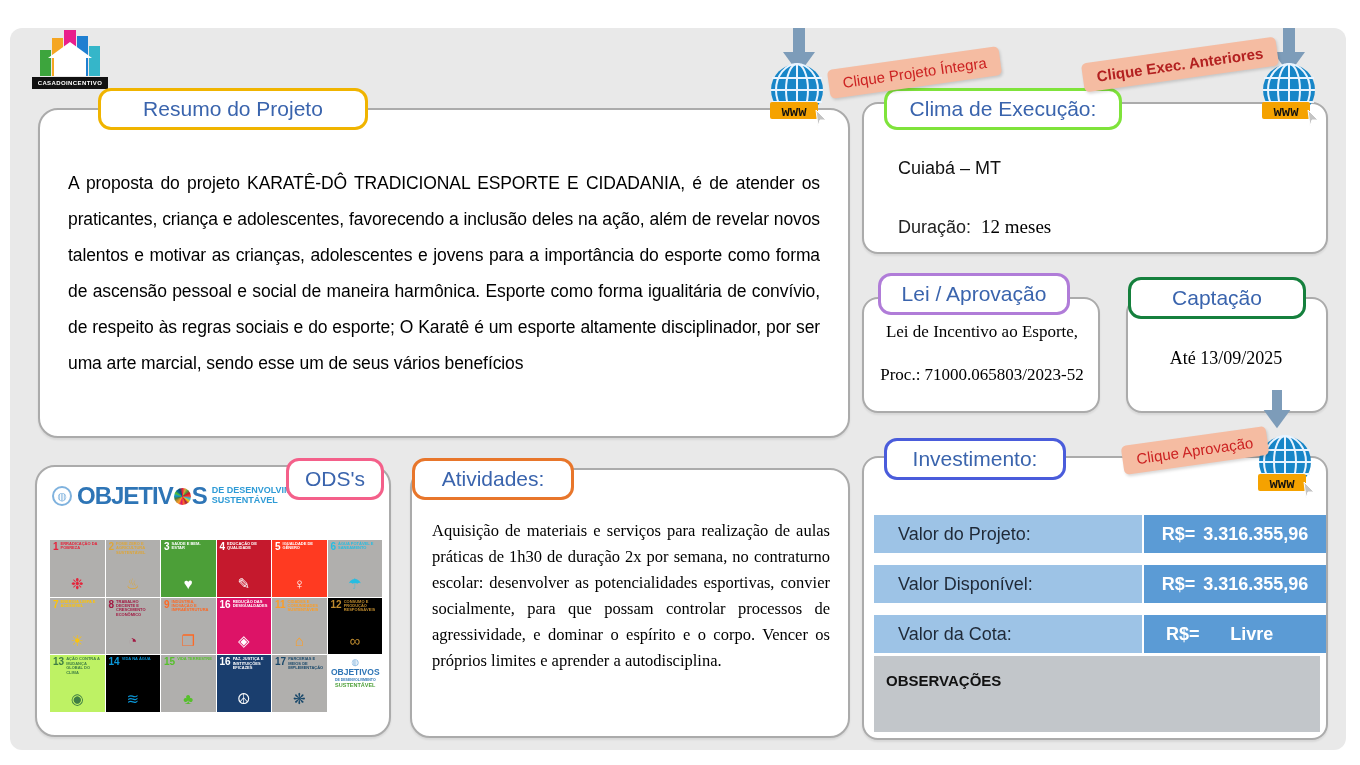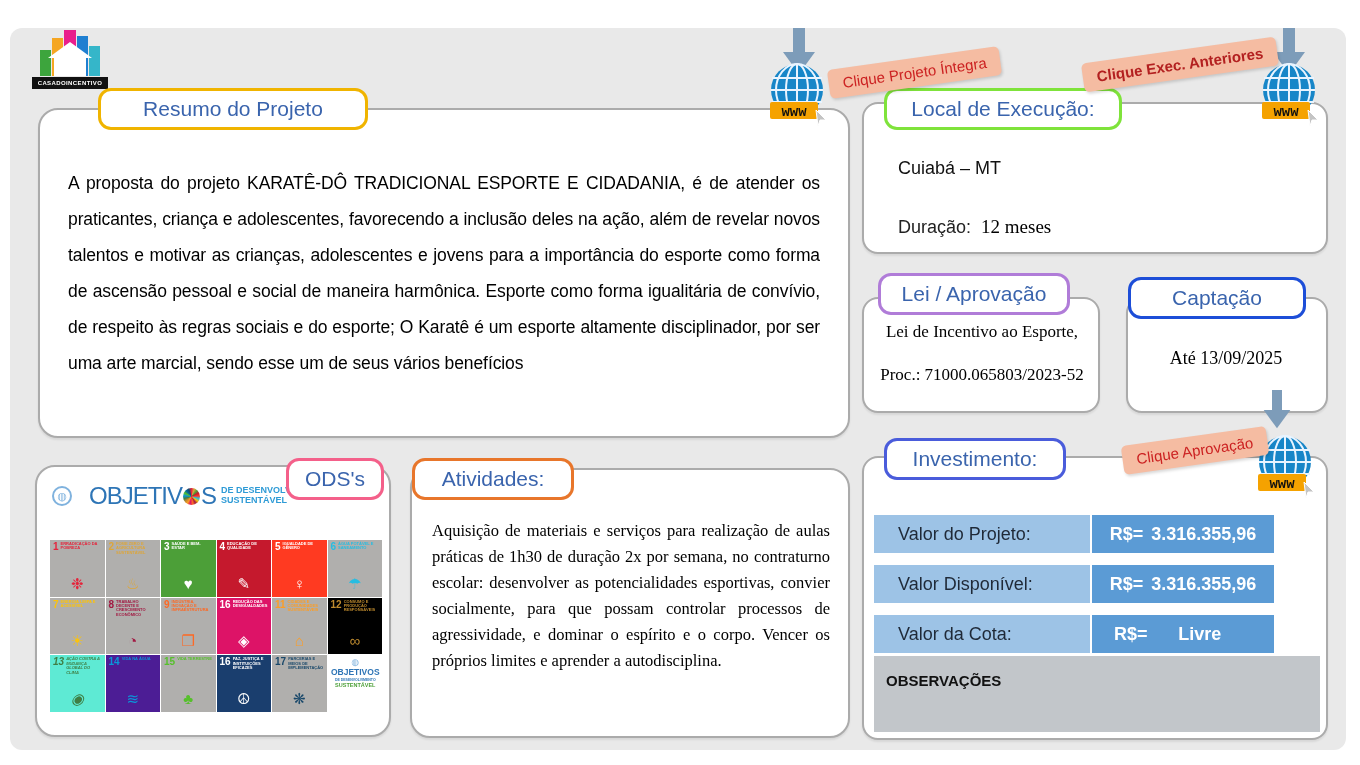--- a/index.html
+++ b/index.html
@@ -28,34 +28,34 @@
   .local-city { position:absolute; left:898px; top:158px; font-size:18px; color:#111; z-index:4; }
   .local-dur  { position:absolute; left:898px; top:216px; font-size:18px; color:#222; z-index:4; }
   .local-dur b { font-family:"Liberation Serif", serif; font-weight:normal; color:#000; margin-left:10px; font-size:19px; }
 
   
   .lei-text { position:absolute; left:868px; top:310px; width:228px; font-size:17px; line-height:43px; text-align:center; color:#000; font-family:"Liberation Serif", serif; z-index:4; }
   .captacao-text { position:absolute; left:1128px; top:348px; width:196px; font-size:18px; text-align:center; color:#000; font-family:"Liberation Serif", serif; z-index:4; }
 
   
   .inv-row { position:absolute; left:874px; height:38px; display:flex; z-index:4; }
-  .inv-label { width:216px; background:#9dc3e6; display:flex; align-items:center; padding-left:24px; font-size:18px; color:#1f2937; }
+  .inv-label { width:268px; background:#9dc3e6; display:flex; align-items:center; padding-left:24px; font-size:18px; color:#1f2937; }
   .inv-value { width:182px; background:#5b9bd5; display:flex; align-items:center; justify-content:center; gap:8px; color:#ffffff; font-weight:bold; font-size:18px; margin-left:2px; }
   .inv-value.spread { justify-content:space-between; padding:0 22px; }
   .obs { position:absolute; left:874px; top:656px; width:446px; height:76px; background:#c2c6ca; display:flex; padding:10px 12px; z-index:4; }
   .obs-label { width:146px; font-weight:bold; font-size:15px; color:#111; padding-top:6px; }
   .obs-text { flex:1; font-size:15.5px; color:#1a1a1a; text-align:center; line-height:1.7; padding-top:4px; }
 
   
   .ativ-text { position:absolute; left:432px; top:518px; width:398px; font-size:16.5px; line-height:26px; text-align:justify; color:#000; font-family:"Liberation Serif", serif; z-index:4; }
 
   
   .ods-header { position:absolute; left:52px; top:478px; width:300px; height:36px; display:flex; align-items:center; z-index:4; }
   .un-emblem { width:20px; height:20px; border-radius:50%; border:2px solid #7fb2de; color:#7fb2de; font-size:11px; display:flex; align-items:center; justify-content:center; margin-right:5px; }
-  .obj-word { font-size:24px; font-weight:normal; color:#2e75b6; letter-spacing:-1px; display:flex; align-items:center;margin-left:12px; }
+  .obj-word { font-size:24px; font-weight:bold; color:#2e75b6; letter-spacing:-1px; display:flex; align-items:center; }
   .obj-wheel { width:17px; height:17px; border-radius:50%; margin:0 1px; background:conic-gradient(#e5243b,#dda63a,#4c9f38,#c5192d,#ff3a21,#26bde2,#fcc30b,#a21942,#fd6925,#dd1367,#fd9d24,#bf8b2e,#3f7e44,#0a97d9,#56c02b,#00689d,#19486a,#e5243b); }
   .obj-sub { margin-left:5px; font-size:9px; font-weight:bold; color:#2e9bd6; line-height:1.1; }
   .ods-grid { position:absolute; left:50px; top:540px; width:332px; height:172px; display:grid; grid-template-columns:repeat(6,1fr); grid-template-rows:repeat(3,1fr); gap:1px; z-index:4; }
   .tile { position:relative; overflow:hidden; padding:2px 2px 0 3px; }
   .tile .t-top { display:flex; gap:2px; align-items:flex-start; }
   .tile .t-num { font-size:10px; font-weight:bold; line-height:1; }
   .tile .t-name { font-size:4px; font-weight:bold; line-height:1.1; text-transform:uppercase; }
   .tile .t-icon { position:absolute; left:0; right:0; bottom:6px; text-align:center; font-size:15px; line-height:1; }
   .tile.logo-tile { background:#ffffff; text-align:center; padding-top:3px; }
   .tile.logo-tile .lt-emblem { font-size:9px; color:#7fb2de; line-height:1; }
@@ -91,23 +91,23 @@
 
   <div class="card" style="left:28px; top:80px; width:812px; height:330px;"></div>
   <div class="card" style="left:852px; top:74px; width:466px; height:152px; border-radius:16px;"></div>
   <div class="card" style="left:852px; top:269px; width:238px; height:116px; border-radius:16px;"></div>
   <div class="card" style="left:1116px; top:269px; width:202px; height:116px; border-radius:16px;"></div>
   <div class="card" style="left:852px; top:428px; width:466px; height:284px; border-radius:16px;"></div>
   <div class="card" style="left:25px; top:437px; width:356px; height:272px;"></div>
   <div class="card" style="left:400px; top:440px; width:440px; height:270px;"></div>
 
   <div class="pill" style="left:88px; top:60px; width:270px; border:3px solid #f0b400;">Resumo do Projeto</div>
-  <div class="pill" style="left:874px; top:60px; width:238px; border:3px solid #7fe33b;">Local de Execução:</div>
+  <div class="pill" style="left:874px; top:60px; width:238px; border:3px solid #7fe33b;">Clima de Execução:</div>
   <div class="pill" style="left:868px; top:245px; width:192px; border:3px solid #b07cd8;">Lei / Aprovação</div>
-  <div class="pill" style="left:1118px; top:249px; width:178px; border:3px solid #1d4ed8;">Captação</div>
+  <div class="pill" style="left:1118px; top:249px; width:178px; border:3px solid #15803d;">Captação</div>
   <div class="pill" style="left:874px; top:410px; width:182px; border:3px solid #4a5cdb;">Investimento:</div>
   <div class="pill" style="left:276px; top:430px; width:98px; border:3px solid #f4608a;">ODS's</div>
   <div class="pill" style="left:402px; top:430px; width:162px; border:3px solid #e8762b;">Atividades:</div>
 
   <div class="resumo-text" style="left:58px; top:137px;">A proposta do projeto KARATÊ-DÔ TRADICIONAL ESPORTE E CIDADANIA, é de atender os praticantes, criança e adolescentes, favorecendo a inclusão deles na ação, além de revelar novos talentos e motivar as crianças, adolescentes e jovens para a importância do esporte como forma de ascensão pessoal e social de maneira harmônica. Esporte como forma igualitária de convívio, de respeito às regras sociais e do esporte; O Karatê é um esporte altamente disciplinador, por ser uma arte marcial, sendo esse um de seus vários benefícios</div>
 
   <div class="local-city" style="left:888px; top:130px;">Cuiabá – MT</div>
   <div class="local-dur" style="left:888px; top:188px;">
     <span>Duração:</span><b>12 meses</b>
   </div>
@@ -233,28 +233,28 @@
         </div>
         <div class="t-icon">⌂</div>
       </div>
       <div class="tile" style="background: #000000; color: rgb(191, 139, 46);">
         <div class="t-top">
           <span class="t-num">12</span>
           <span class="t-name">Consumo e Produção Responsáveis</span>
         </div>
         <div class="t-icon">∞</div>
       </div>
-      <div class="tile" style="background: #5eead4; color: rgb(63, 126, 68); font-style: italic;">
+      <div class="tile" style="background: #bef264; color: rgb(63, 126, 68);">
         <div class="t-top">
           <span class="t-num">13</span>
           <span class="t-name">Ação Contra a Mudança Global do Clima</span>
         </div>
         <div class="t-icon">◉</div>
       </div>
-      <div class="tile" style="background: #4c1d95; color: rgb(10, 151, 217);">
+      <div class="tile" style="background: #000000; color: rgb(10, 151, 217);">
         <div class="t-top">
           <span class="t-num">14</span>
           <span class="t-name">Vida na Água</span>
         </div>
         <div class="t-icon">≋</div>
       </div>
       <div class="tile" style="background: rgb(176, 175, 173); color: rgb(86, 192, 43);">
         <div class="t-top">
           <span class="t-num">15</span>
           <span class="t-name">Vida Terrestre</span>

